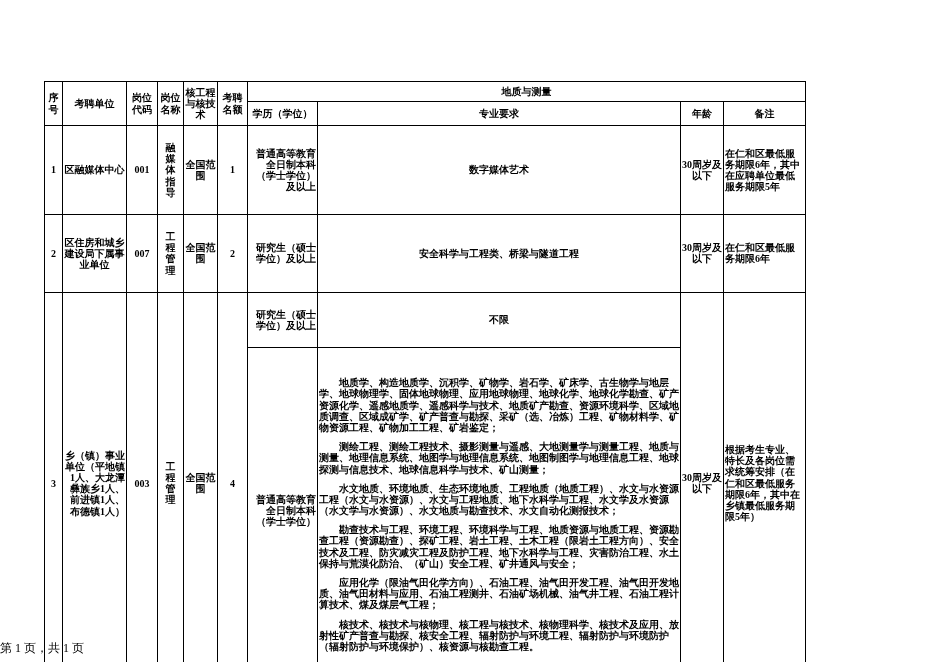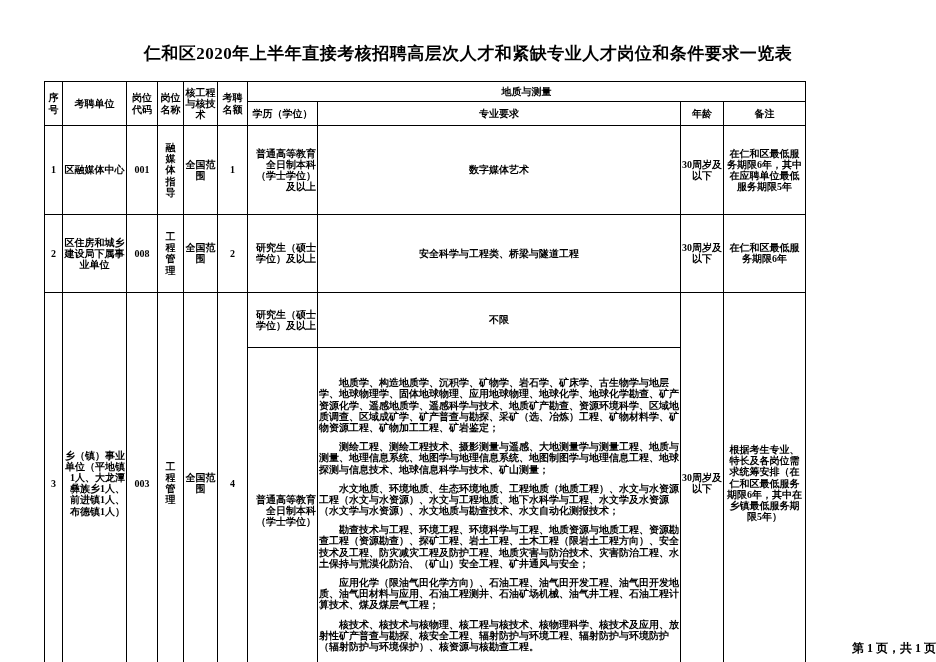--- a/index.html
+++ b/index.html
@@ -51,47 +51,44 @@
   .name-clip { vertical-align:top; text-align:center; }
   .vtext {
     width:1em;
     margin:16px auto;
     word-break:break-all;
     text-align:center;
   }
   td.remark {
     font-size:11px;
     line-height:1.22;
-    text-align:center;
     vertical-align:middle;
   }
   td.major-long {
     text-align:left;
     vertical-align:middle;
     padding:0 4px;
   }
   td.major-long p {
     margin:8px 0 3px 0;
     text-indent:2em;
   }
   td.major-long p:last-child { margin-bottom:0; }
   .page-footer {
     position:absolute;
     top:640px; left:0; width:936px;
-    text-align:right;
+    text-align:left;
     font-size:12px;
-    font-weight:bold;
   }
 </style>
 </head>
 <body>
 
 <div class="page">
 
-  <h1 class="doc-title">仁和区2020年上半年直接考核招聘高层次人才和紧缺专业人才岗位和条件要求一览表</h1>
 
   <table class="grid">
     <colgroup>
       <col style="width:18px">
         <col style="width:64px">
         <col style="width:31px">
       <col style="width:26px">
         <col style="width:34px">
         <col style="width:30px">
       <col style="width:70px">
@@ -127,21 +124,21 @@
         <td class="c">全国范围</td>
         <td class="c">1</td>
         <td class="l">普通高等教育全日制本科（学士学位）及以上</td>
         <td class="c">数字媒体艺术</td>
         <td class="c">30周岁及以下</td>
         <td class="remark">在仁和区最低服务期限6年，其中在应聘单位最低服务期限5年</td>
       </tr>
       <tr class="r2">
         <td class="c">2</td>
         <td class="c">区住房和城乡建设局下属事业单位</td>
-        <td class="c">008</td>
+        <td class="c">007</td>
         <td class="name-clip">
           <div class="vtext">工程管理</div>
         </td>
         <td class="c">全国范围</td>
         <td class="c">2</td>
         <td class="l">研究生（硕士学位）及以上</td>
         <td class="c">安全科学与工程类、桥梁与隧道工程</td>
         <td class="c">30周岁及以下</td>
         <td class="remark">在仁和区最低服务期限6年</td>
       </tr>
@@ -158,21 +155,21 @@
         <td class="c">不限</td>
         <td rowspan="2" class="c">30周岁及以下</td>
         <td rowspan="2" class="remark">根据考生专业、特长及各岗位需求统筹安排（在仁和区最低服务期限6年，其中在乡镇最低服务期限5年）</td>
       </tr>
       <tr class="r3b">
         <td class="l">普通高等教育全日制本科（学士学位）</td>
         <td class="major-long">
           <p>地质学、构造地质学、沉积学、矿物学、岩石学、矿床学、古生物学与地层学、地球物理学、固体地球物理、应用地球物理、地球化学、地球化学勘查、矿产资源化学、遥感地质学、遥感科学与技术、地质矿产勘查、资源环境科学、区域地质调查、区域成矿学、矿产普查与勘探、采矿（选、冶炼）工程、矿物材料学、矿物资源工程、矿物加工工程、矿岩鉴定；</p>
           <p>测绘工程、测绘工程技术、摄影测量与遥感、大地测量学与测量工程、地质与测量、地理信息系统、地图学与地理信息系统、地图制图学与地理信息工程、地球探测与信息技术、地球信息科学与技术、矿山测量；</p>
           <p>水文地质、环境地质、生态环境地质、工程地质（地质工程）、水文与水资源工程（水文与水资源）、水文与工程地质、地下水科学与工程、水文学及水资源（水文学与水资源）、水文地质与勘查技术、水文自动化测报技术；</p>
-          <p>勘查技术与工程、环境工程、环境科学与工程、地质资源与地质工程、资源勘查工程（资源勘查）、探矿工程、岩土工程、土木工程（限岩土工程方向）、安全技术及工程、防灾减灾工程及防护工程、地质灾害与防治技术、灾害防治工程、水土保持与荒漠化防治、（矿山）安全工程、矿井通风与安全；</p>
+          <p>勘查技术与工程、环境工程、环境科学与工程、地质资源与地质工程、资源勘查工程（资源勘查）、探矿工程、岩土工程、土木工程（限岩土工程方向）、安全技术及工程、防灾减灾工程及防护工程、地下水科学与工程、灾害防治工程、水土保持与荒漠化防治、（矿山）安全工程、矿井通风与安全；</p>
           <p>应用化学（限油气田化学方向）、石油工程、油气田开发工程、油气田开发地质、油气田材料与应用、石油工程测井、石油矿场机械、油气井工程、石油工程计算技术、煤及煤层气工程；</p>
           <p>核技术、核技术与核物理、核工程与核技术、核物理科学、核技术及应用、放射性矿产普查与勘探、核安全工程、辐射防护与环境工程、辐射防护与环境防护（辐射防护与环境保护）、核资源与核勘查工程。</p>
         </td>
       </tr>
     </tbody>
   </table>
 
   <div class="page-footer">第 1 页，共 1 页</div>
 
 </div>

